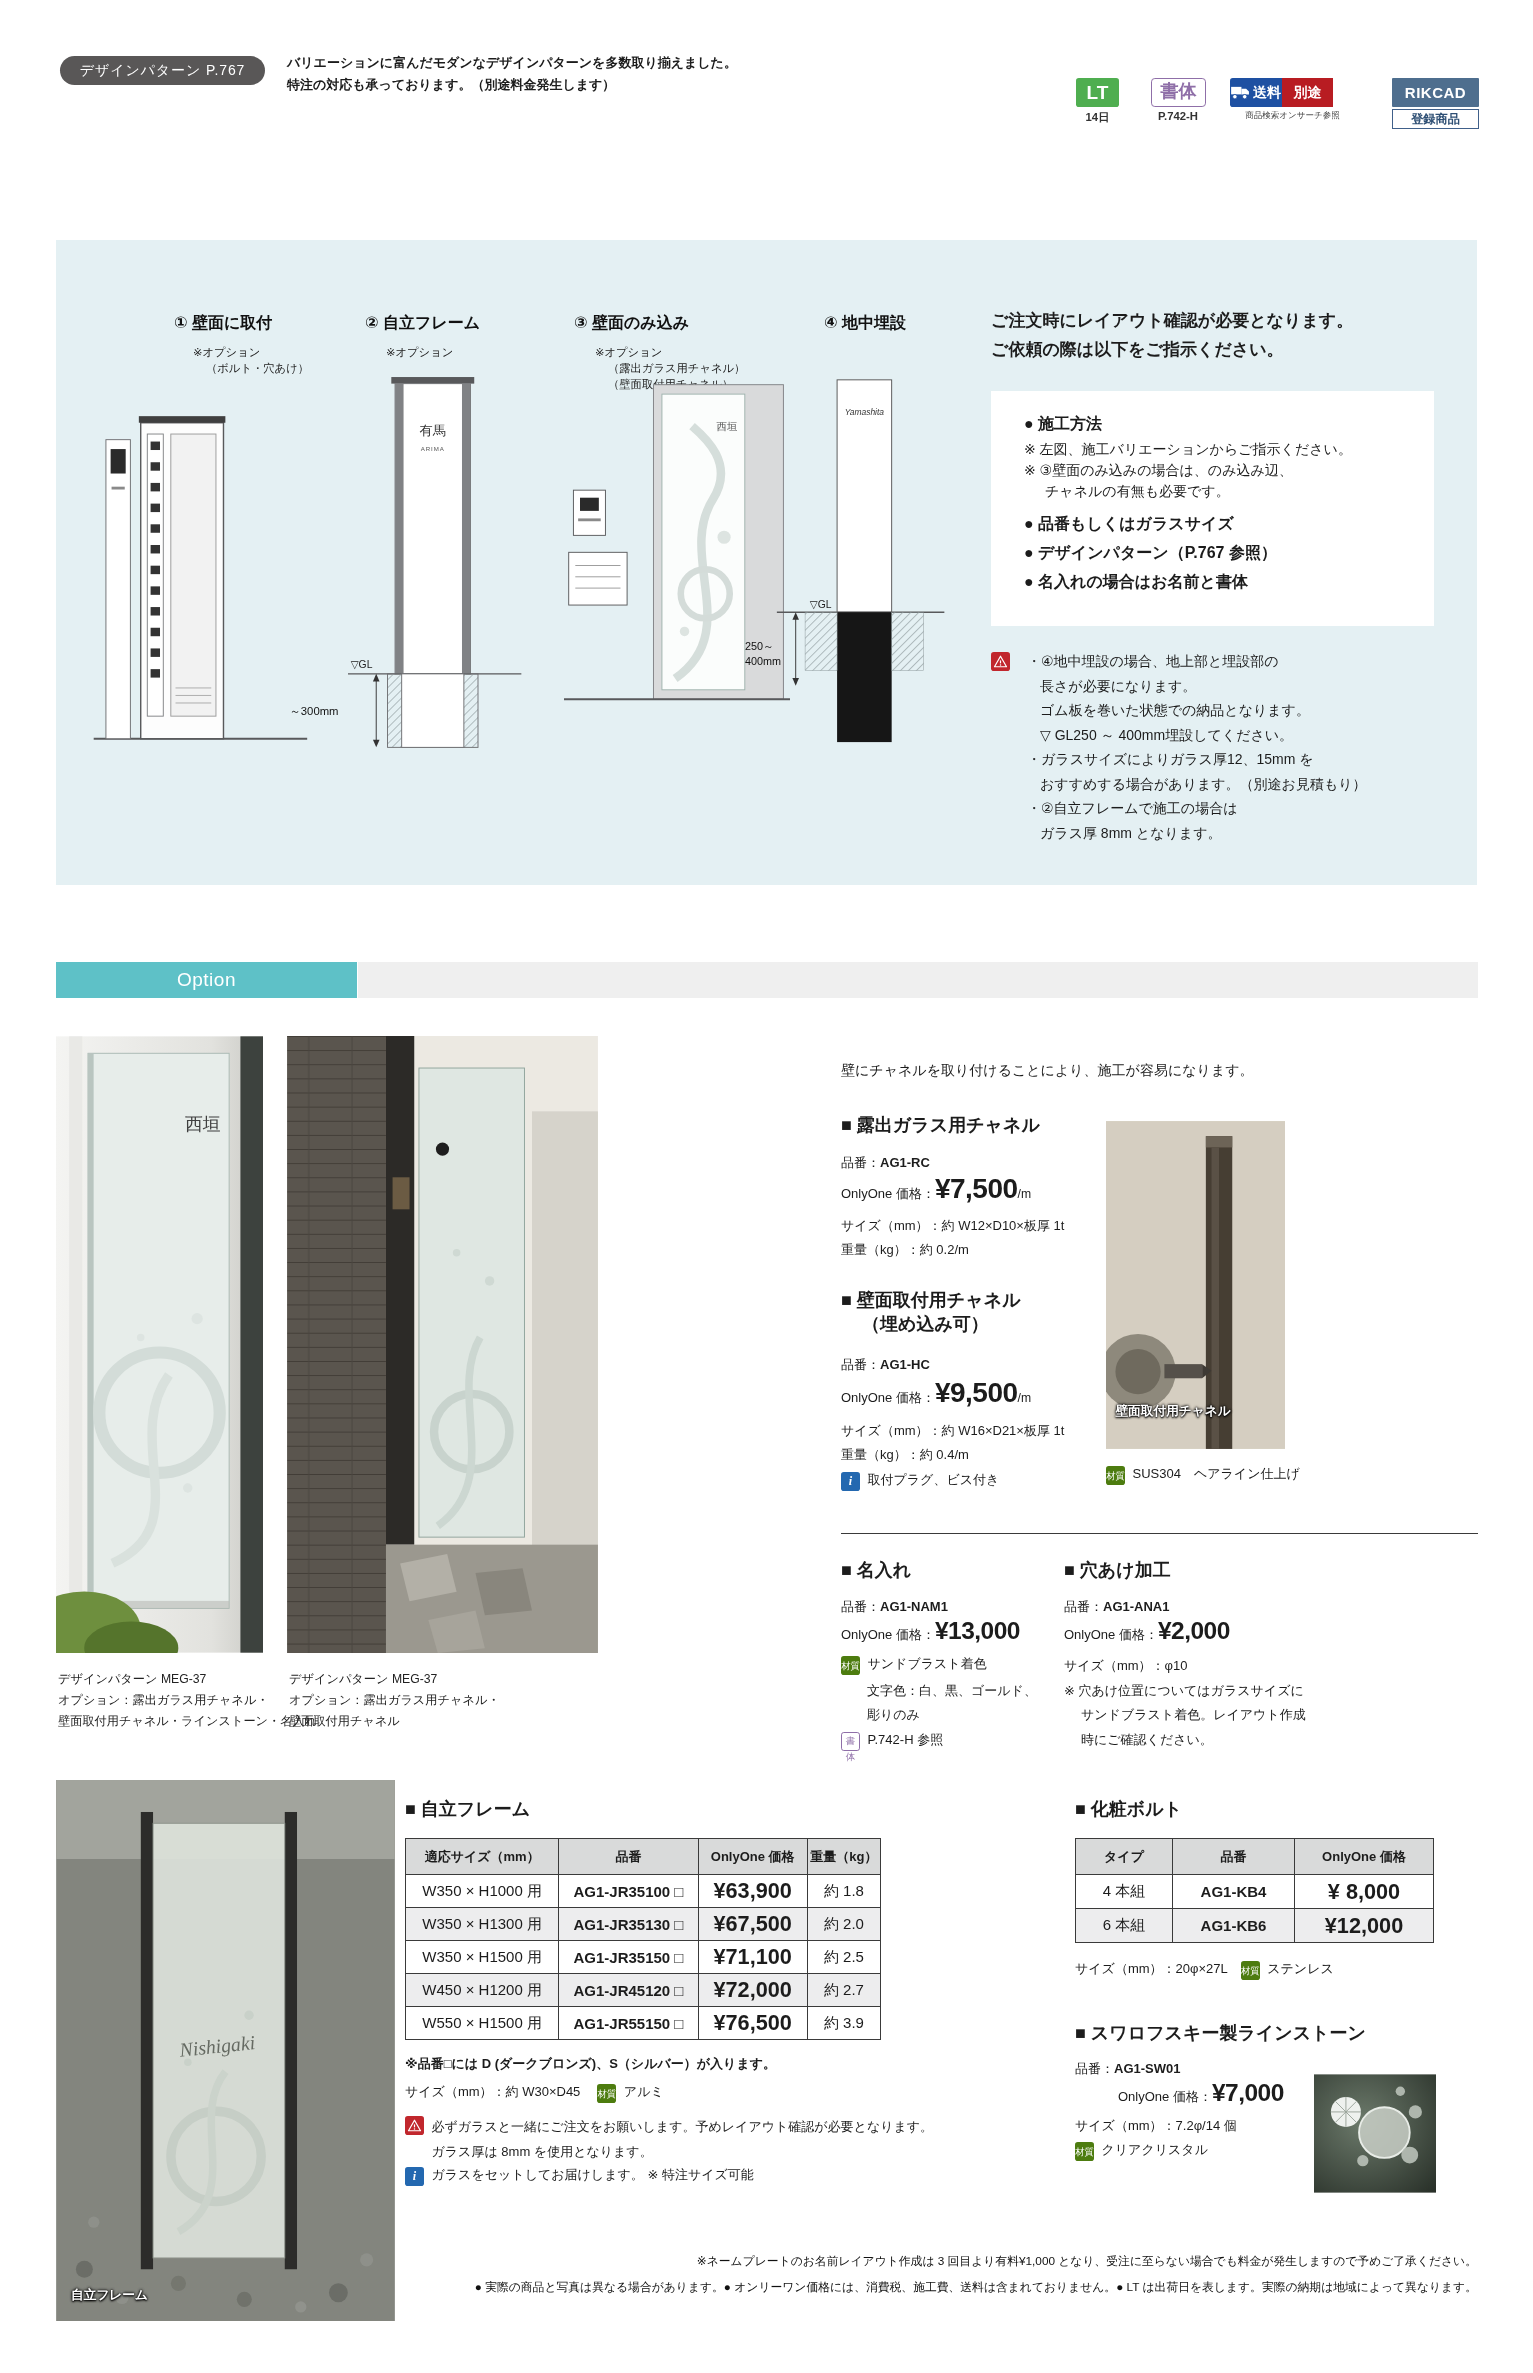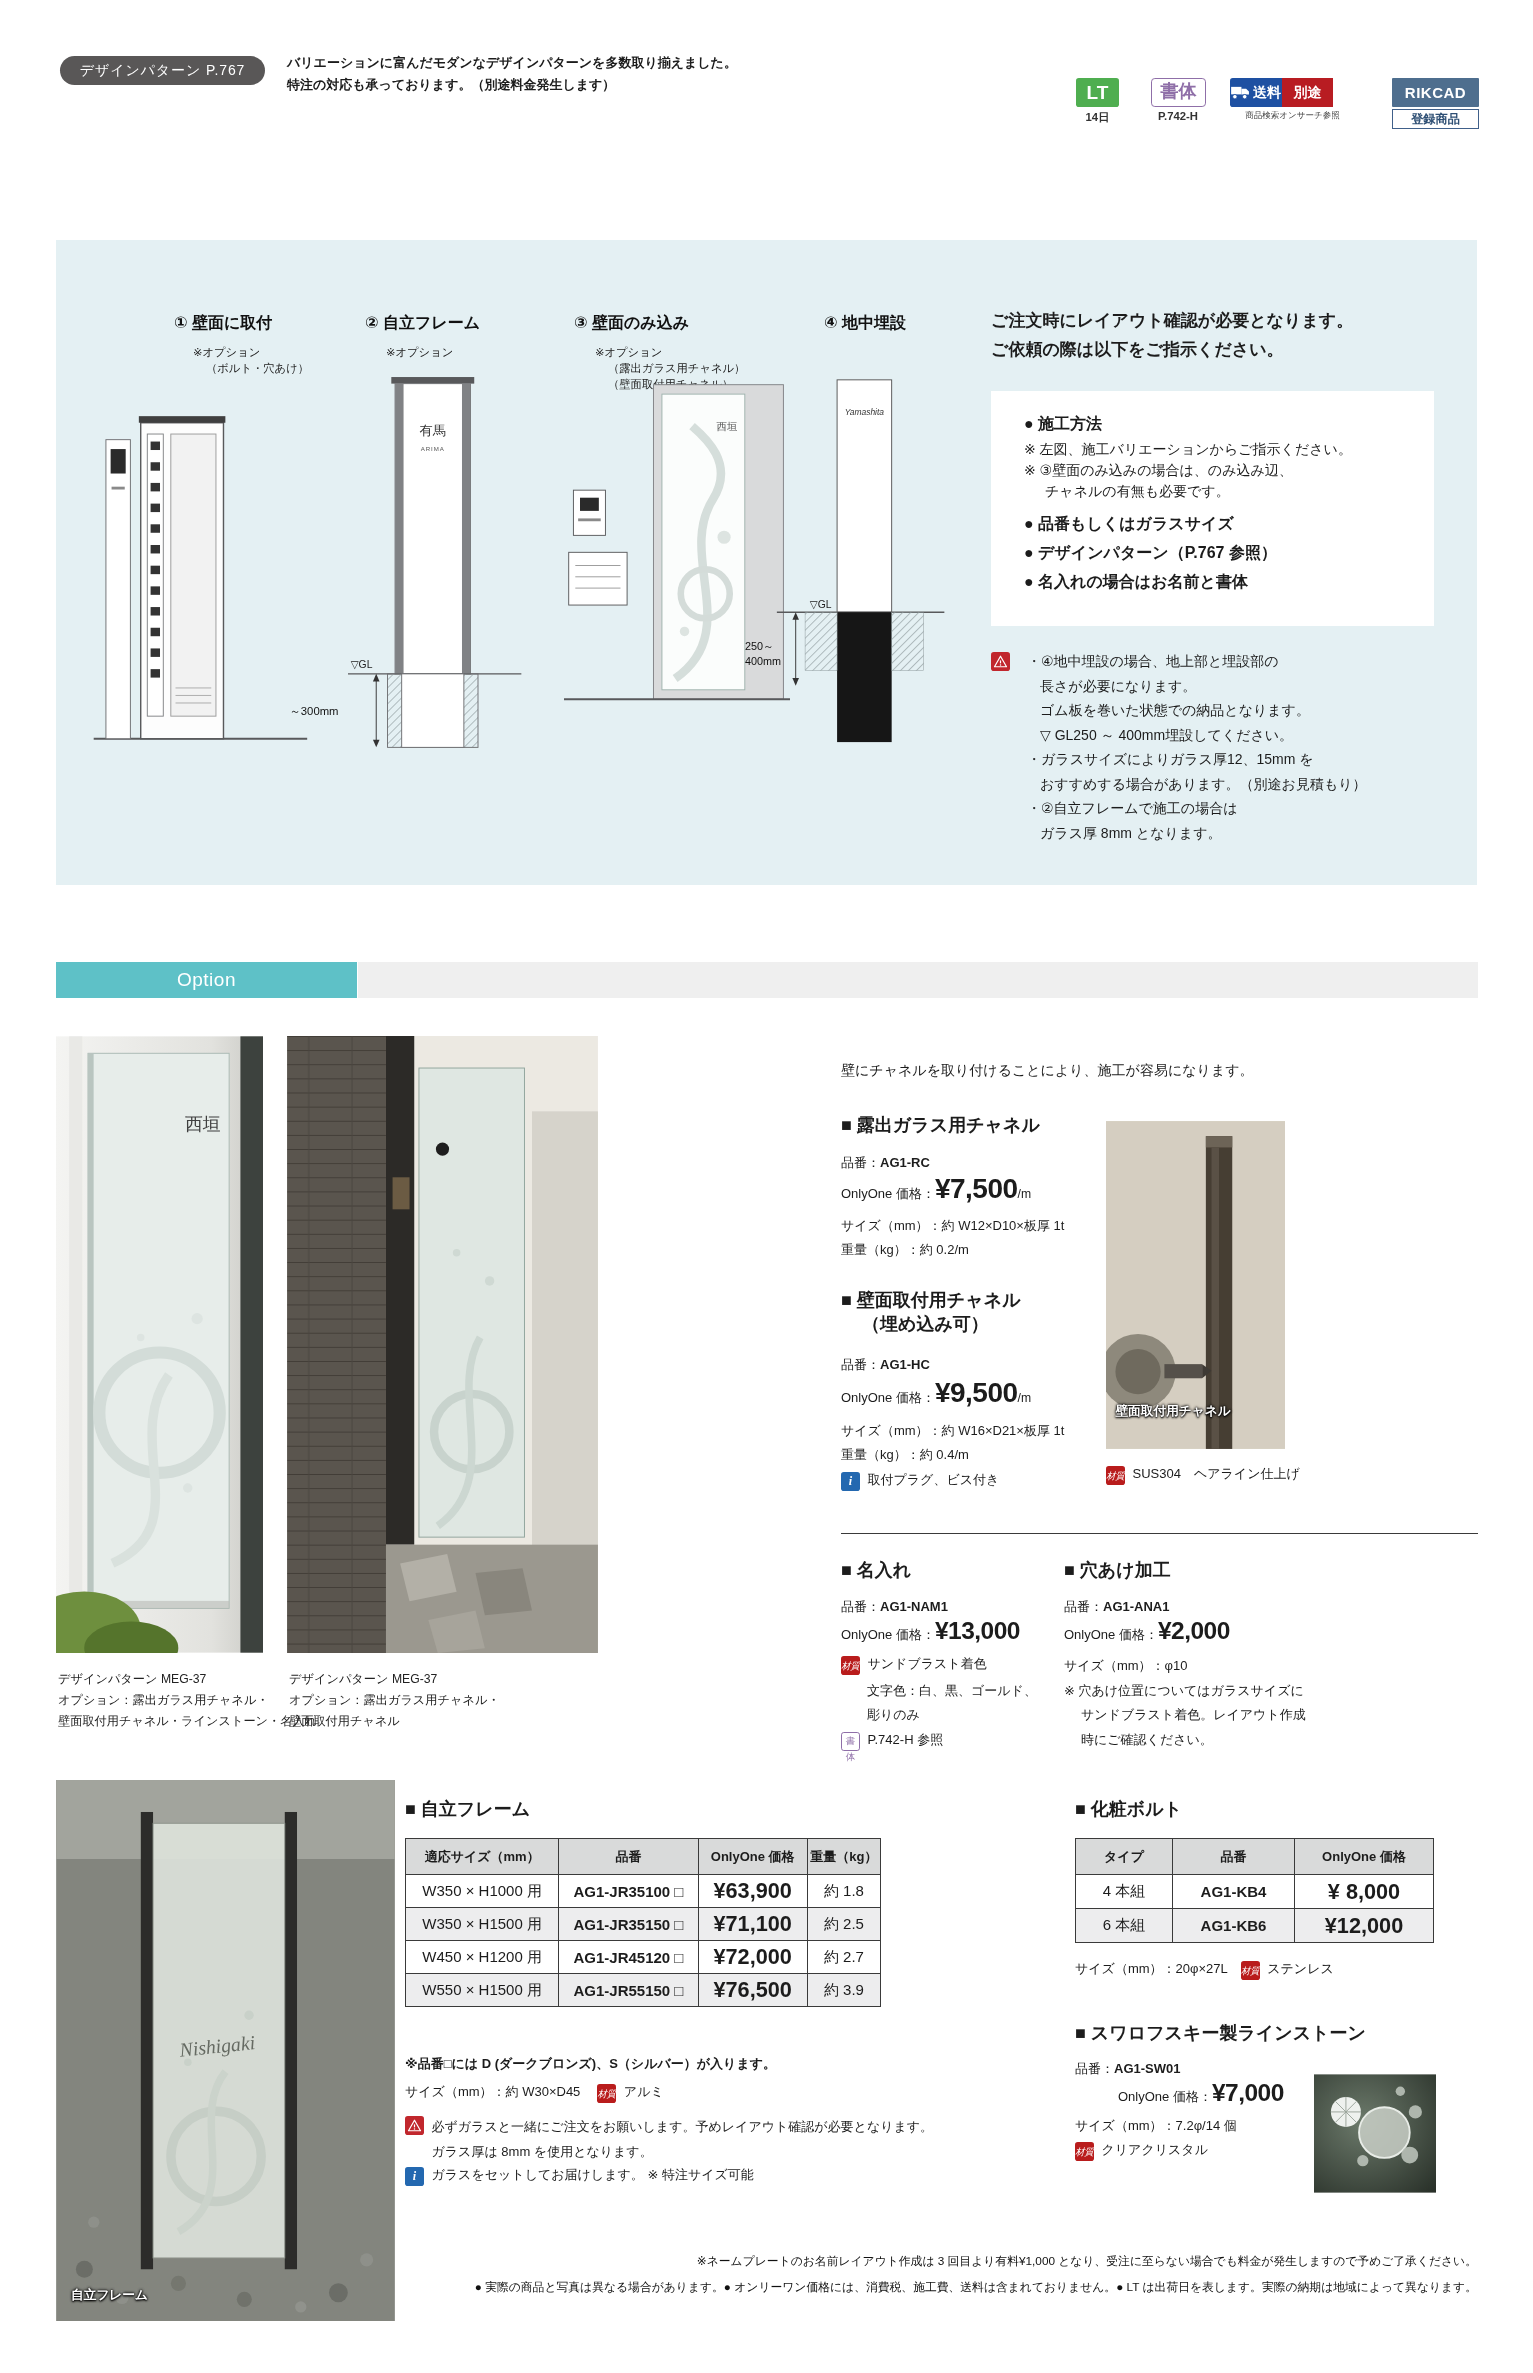--- a/index.html
+++ b/index.html
@@ -38,21 +38,21 @@
   .notice-head { font-size:17px; font-weight:bold; line-height:29px; }
   .notice-box { background:#fff; padding:21px 33px; }
   .nb-bullet { font-size:16px; font-weight:bold; line-height:23.5px; }
   .nb-sub { font-size:14px; line-height:21px; }
   .warn-text { font-size:14px; line-height:24.5px; }
   .ind { padding-left:13px; }
 
   
   .tag { display:inline-block; width:19px; height:19px; border-radius:2.8px; text-align:center;
          vertical-align:-3.8px; margin-right:7.5px; flex:0 0 19px; }
-  .tag.mat { background:#b91c1c; color:#fff; font-size:9.4px; line-height:19px; letter-spacing:0;font-style:italic; }
+  .tag.mat { background:#4d7c0f; color:#fff; font-size:9.4px; line-height:19px; letter-spacing:0; }
   .tag.fontb { background:#fff; border:1.4px solid #8f6fa8; color:#8f6fa8; font-size:9.4px; line-height:16px; }
   .tag.info { background:#2368b0; color:#fff; font-style:italic; font-weight:bold; font-size:12.2px; line-height:19px; font-family:"Liberation Serif",serif; }
   .tag.warn { background:#c1272d; padding:1.9px; }
 
   
   .opt-teal { left:56px; top:962px; width:301px; height:36px; background:#5ec1c7; color:#fff;
               font-size:19px; text-align:center; line-height:36px; letter-spacing:0.5px; }
   .opt-gray { left:358px; top:962px; width:1120px; height:36px; background:#efefef; }
   .photo { overflow:hidden; }
   .caption { font-size:12.2px; line-height:21px; color:#222; }
@@ -430,20 +430,26 @@
   </tr>
     </thead>
   <tbody>
     <tr>
       <td>W350 × H1000 用</td>
         <td class="codec">AG1-JR35100 □</td>
       <td class="pricec">¥63,900</td>
         <td>約 1.8</td>
       </tr>
     <tr>
+      <td>W350 × H1300 用</td>
+        <td class="codec">AG1-JR35130 □</td>
+      <td class="pricec">¥67,500</td>
+        <td>約 2.0</td>
+      </tr>
+    <tr>
       <td>W350 × H1500 用</td>
         <td class="codec">AG1-JR35150 □</td>
       <td class="pricec">¥71,100</td>
         <td>約 2.5</td>
       </tr>
     <tr>
       <td>W450 × H1200 用</td>
         <td class="codec">AG1-JR45120 □</td>
       <td class="pricec">¥72,000</td>
         <td>約 2.7</td>

